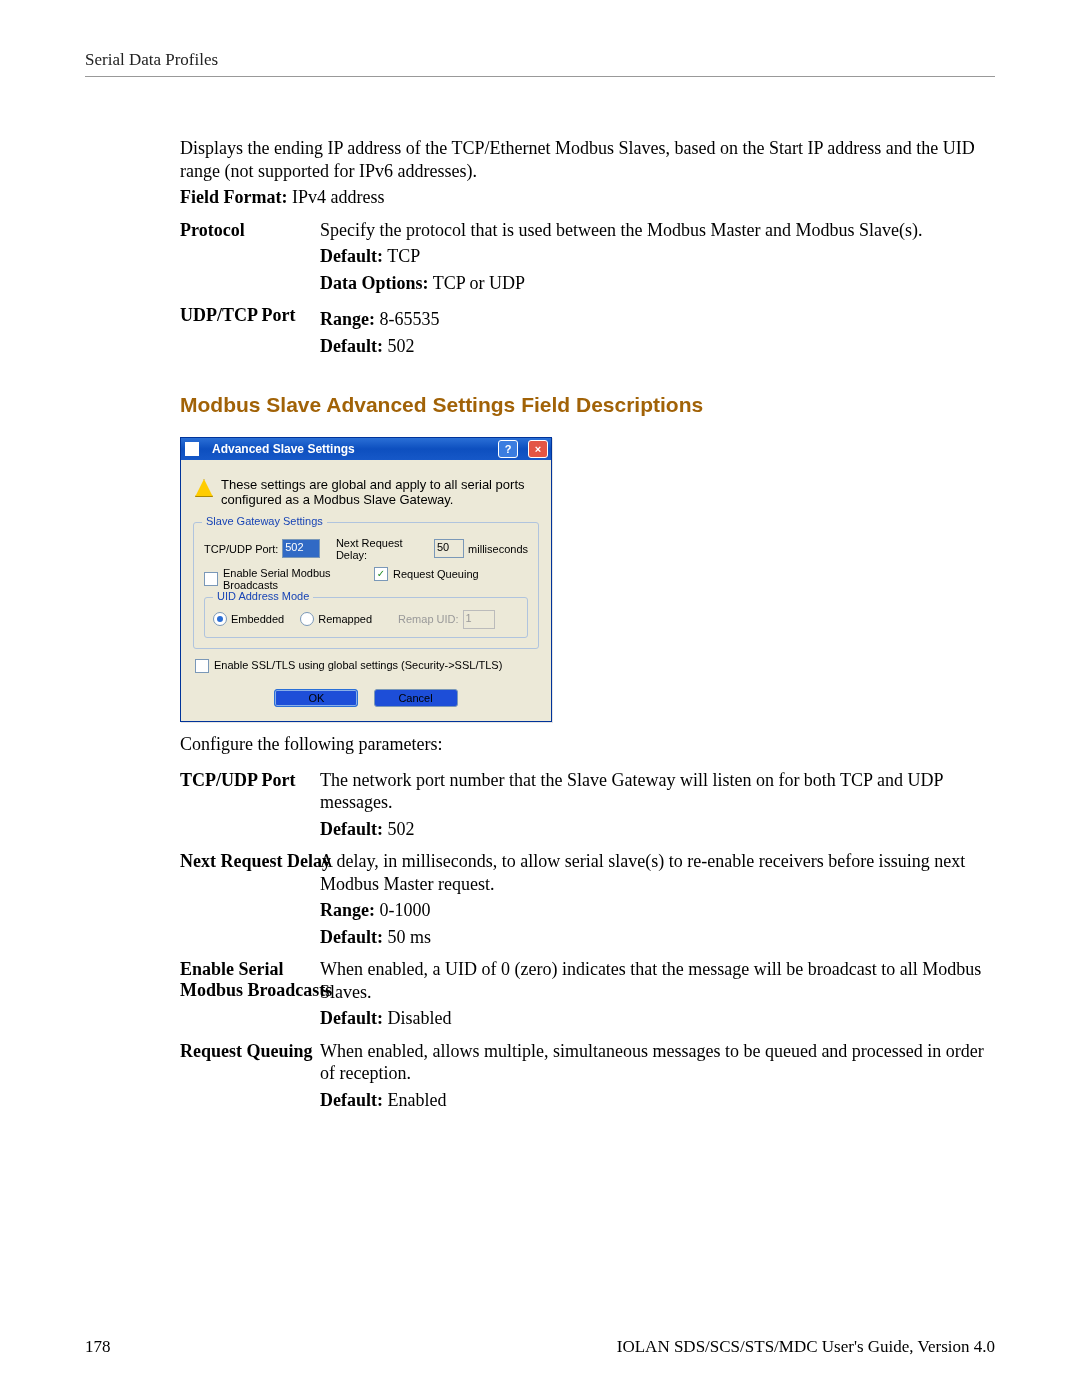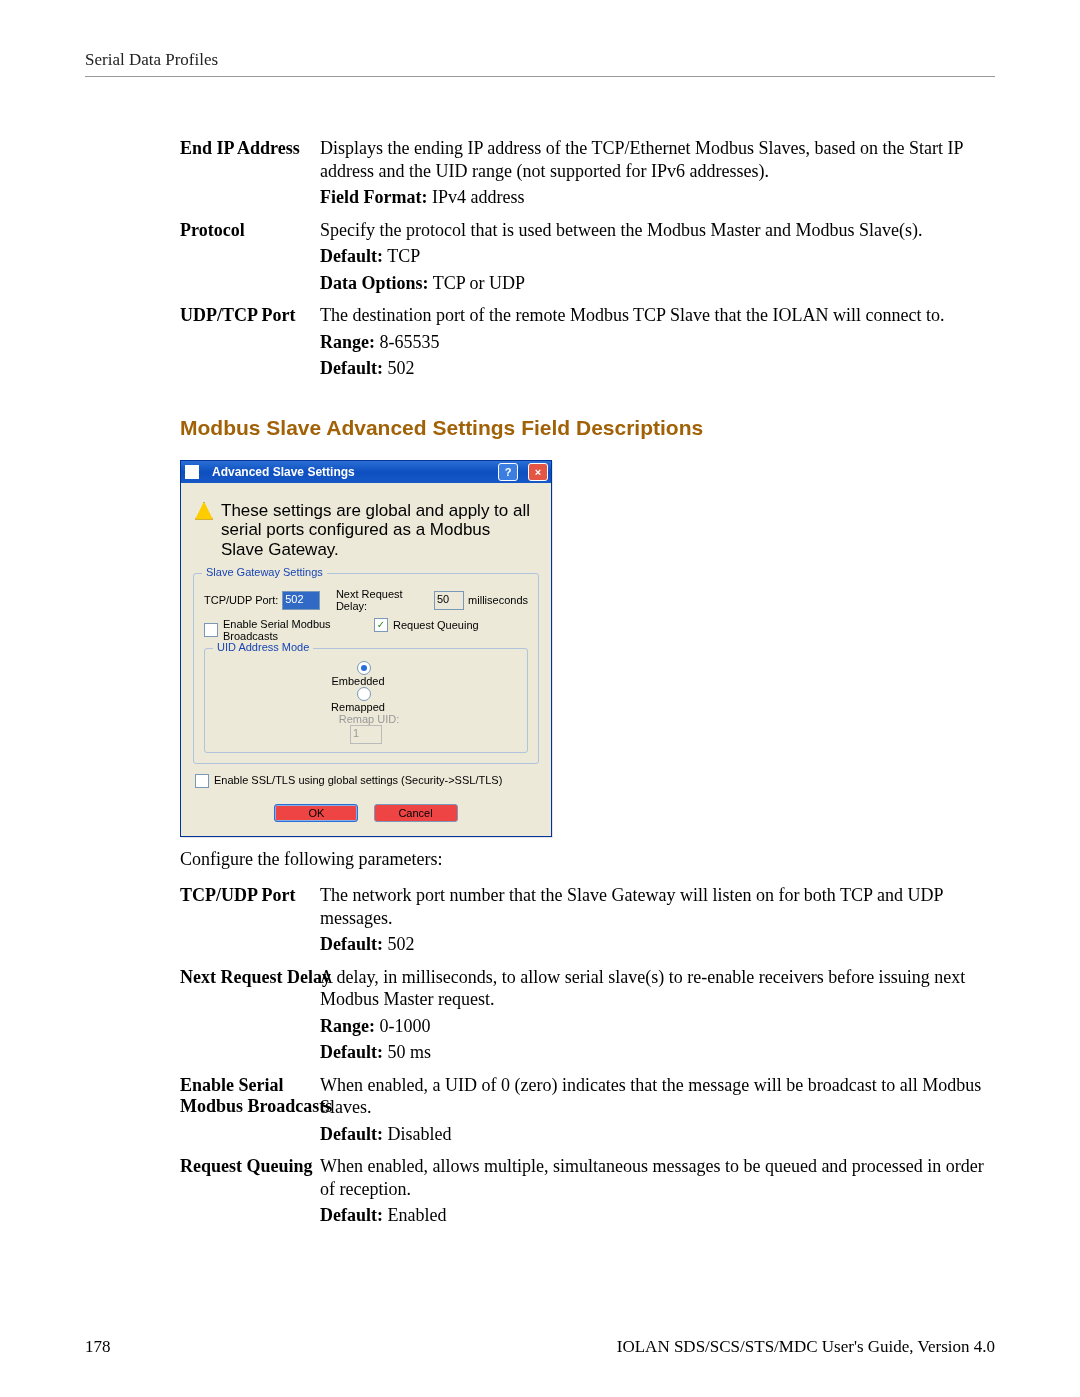--- a/index.html
+++ b/index.html
@@ -104,21 +104,21 @@
   }
   .warn-icon {
     width: 16px; height: 16px;
     background: #ffcc00;
     border: 1px solid #aa8800;
     clip-path: polygon(50% 0, 100% 100%, 0 100%);
     margin-right: 8px;
     margin-top: 1px;
     position: relative; flex-shrink:0;
   }
-  .info-text { font-size: 17px; line-height: 1.15; }
+  .info-text { font-size: 13px; line-height: 1.15; }
   .groupbox {
     border: 1px solid #b0c4de;
     border-radius: 3px;
     padding: 10px 10px 10px 10px;
     margin-bottom: 10px;
     position: relative;
   }
   .groupbox .legend {
     position: absolute;
     top: -8px; left: 8px;
@@ -165,35 +165,35 @@
     border: 1px solid #b0c4de;
     border-radius: 3px;
     padding: 12px 8px 8px 8px;
     margin-top: 6px;
     position: relative;
   }
   .inner-group .legend2 {
     position: absolute; top:-8px; left:8px;
     background:#ece9d8; padding:0 4px; color:#1844b5; font-size:11px;
   }
-  .radio-row { display:flex; align-items:center; font-size:11px;flex-direction:column;}
+  .radio-row { display:flex; align-items:center; font-size:11px;}
   .radio {
     width:12px; height:12px; border:1px solid #7a98b8; border-radius:50%; background:#fff;
     margin-right:4px; display:inline-flex; align-items:center; justify-content:center;
   }
   .radio.checked::after{
     content:""; width:6px; height:6px; background:#2a6fd6; border-radius:50%;
   }
   .rlabel { margin-right: 16px;}
   .remap-lbl { color:#999; margin-left: 10px; margin-right:4px;}
   .disabled-input { background:#ece9d8; color:#999; border:1px solid #bbb;}
   .btn-row { text-align:center; margin-top: 16px;}
   .btn {
     display:inline-block; min-width:62px; padding:2px 10px;
-    border:1px solid #7a98b8; background:#ef4444; border-radius:3px;
+    border:1px solid #7a98b8; background:#1d4ed8; border-radius:3px;
     font-size:11px; margin:0 6px; text-align:center;
   }
   .btn.focus { border:1px solid #2a6fd6; box-shadow:0 0 0 1px #88aee8 inset;}
   .configure-line {
     margin: 12px 0 14px 95px;
     font-size: 18px;
   }
   .footer {
     position: absolute;
     bottom: 40px;
@@ -206,21 +206,20 @@
 </head>
 <body>
 
 <div class="page">
 
   <div class="header-line">Serial Data Profiles</div>
 
   <div class="field-table">
 
     <div class="field-row">
-      <div class="field-label">End IP Address</div>
       <div class="field-desc">
         <span>Displays the ending IP address of the TCP/Ethernet Modbus Slaves, based on the Start IP address and the UID range (not supported for IPv6 addresses).</span>
         <div class="meta-line">
           <b>Field Format:</b><span> IPv4 address</span>
         </div>
       </div>
     </div>
 
     <div class="field-row" style="margin-top:10px">
       <div class="field-label">Protocol</div>
@@ -231,21 +230,20 @@
         </div>
         <div class="meta-line">
           <b>Data Options:</b><span> TCP or UDP</span>
         </div>
       </div>
     </div>
 
     <div class="field-row" style="margin-top:10px">
       <div class="field-label">UDP/TCP Port</div>
       <div class="field-desc">
-        <span>The destination port of the remote Modbus TCP Slave that the IOLAN will connect to.</span>
         <div class="meta-line">
           <b>Range:</b><span> 8-65535</span>
         </div>
         <div class="meta-line">
           <b>Default:</b><span> 502</span>
         </div>
       </div>
     </div>
   </div>
 

